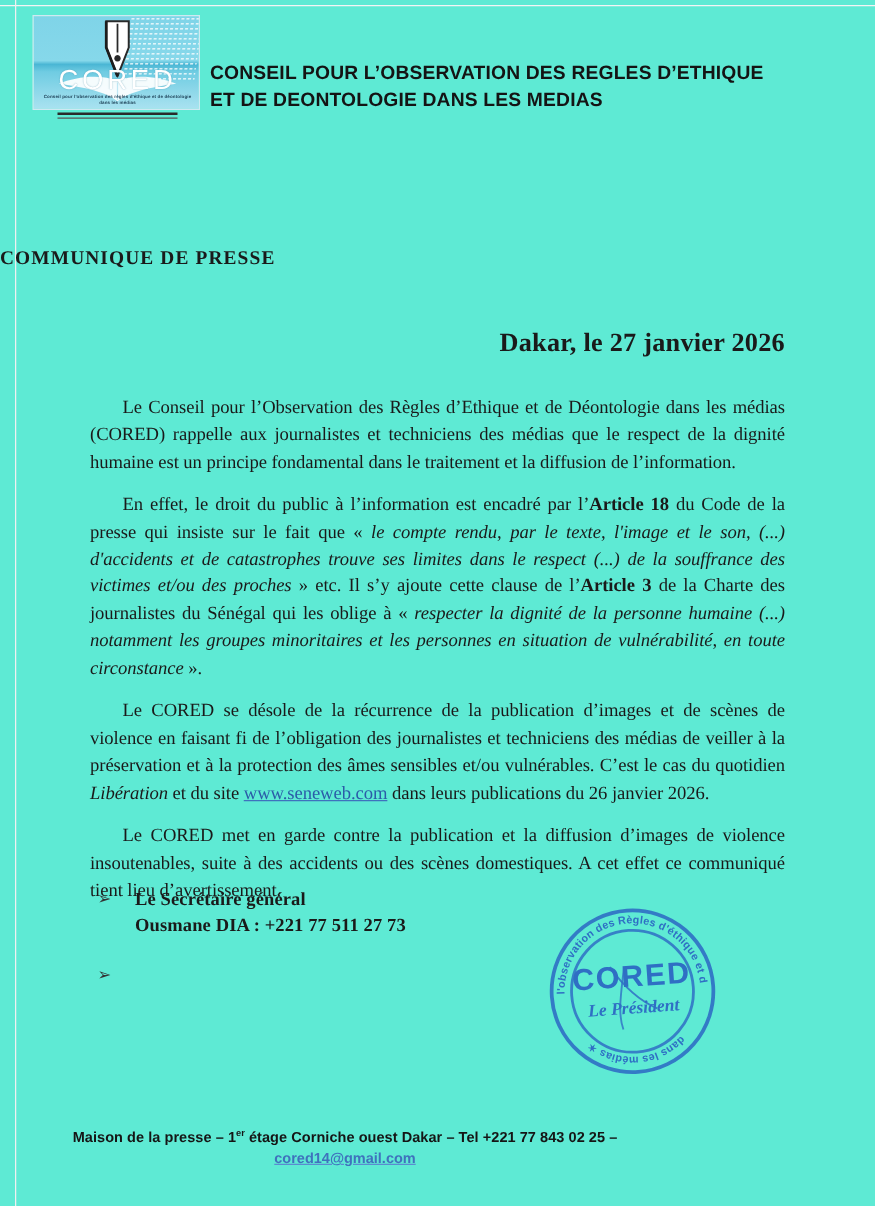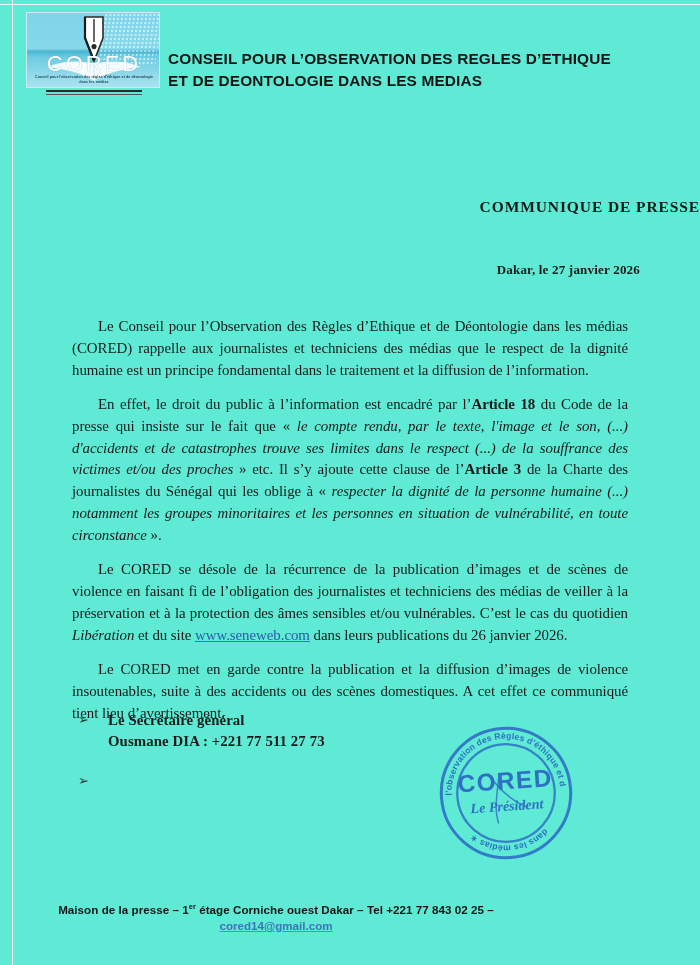--- a/index.html
+++ b/index.html
@@ -139,31 +139,31 @@
     line-height: 1.45;
     letter-spacing: .15px;
     color: #141414;
   }
 
   
   .doc-title {
     position: absolute;
     left: 0; top: 198px;
     width: 700px;
-    text-align: right;
+    text-align: left;
     font-weight: 700;
     font-size: 15.5px;
     letter-spacing: .9px;
   }
   .dateline {
     position: absolute;
-    right: 60px;
+    right: 72px;
     top: 262px;
     font-weight: 700;
-    font-size: 13px;
+    font-size: 21px;
     letter-spacing: .2px;
   }
 
   .body-text {
     position: absolute;
     left: 72px;
     top: 316px;
     width: 556px;
   }
   .body-text p {

